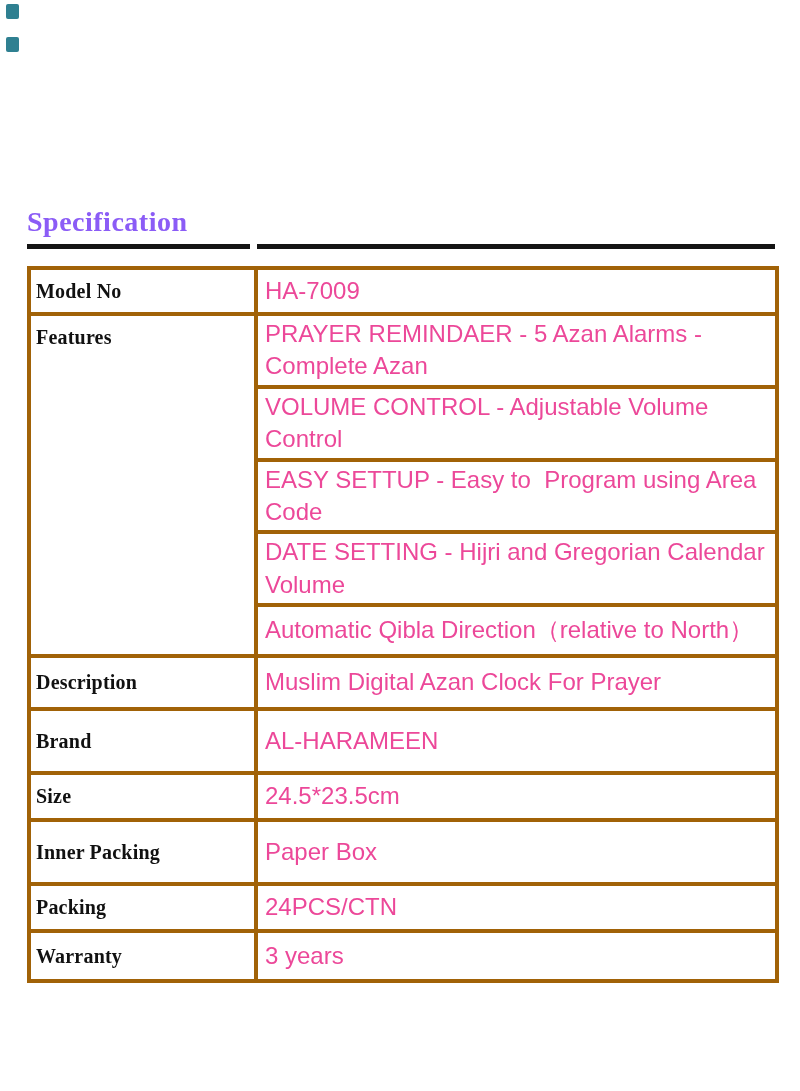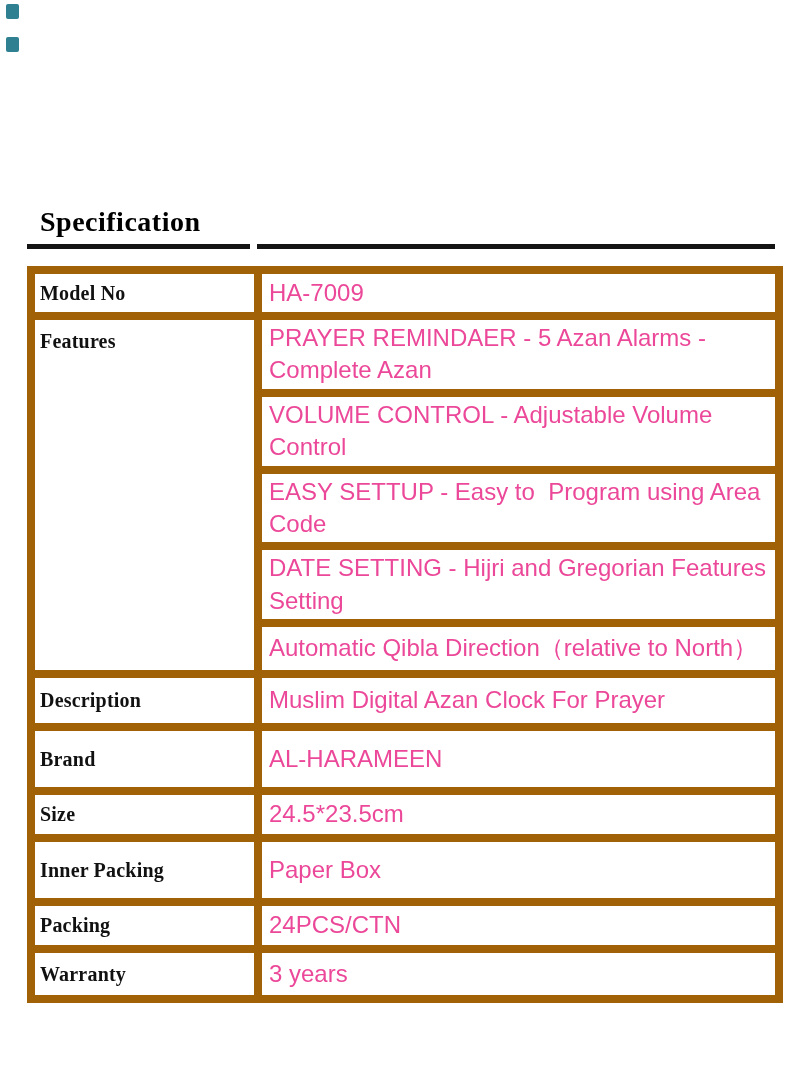--- a/index.html
+++ b/index.html
@@ -18,26 +18,26 @@
     width: 13px; height: 15px;
     background: #2f8091;
     border-radius: 2px;
   }
   .corner-mark.m1 { top: 4px; }
   .corner-mark.m2 { top: 37px; }
 
   
   .page-title {
     position: absolute;
-    left: 40px; top: 206px;
+    left: 27px; top: 206px;
     font-family: "Liberation Serif", serif;
     font-weight: bold;
     font-size: 28px;
     letter-spacing: 0.5px;
-    color: #000000;
+    color: #8b5cf6;
   }
 
   
   .rule-seg {
     position: absolute;
     top: 244px; height: 5px;
     background: #141414;
   }
   .rule-seg.left  { left: 27px;  width: 223px; }
   .rule-seg.right { left: 257px; width: 518px; }
@@ -46,21 +46,21 @@
   table.spec {
     position: absolute;
     left: 27px; top: 266px;
     width: 748px;
     border-collapse: collapse;
     table-layout: fixed;
   }
   table.spec col.c-label { width: 227px; }
   table.spec col.c-value { width: 521px; }
   table.spec td {
-    border: 8px solid #a16207;
+    border: 4px solid #a16207;
     vertical-align: middle;
     overflow: hidden;
   }
   table.spec { border: 3px solid #1a1a1a; border-bottom-width: 4px; }
 
   td.label {
     font-family: "Liberation Serif", serif;
     font-weight: bold;
     font-size: 20px;
     color: #111111;
@@ -112,21 +112,21 @@
       <td class="label top-align" rowspan="5">Features</td>
       <td class="value">PRAYER REMINDAER - 5 Azan Alarms - Complete Azan</td>
     </tr>
     <tr class="h51">
       <td class="value">VOLUME CONTROL - Adjustable Volume Control</td>
     </tr>
     <tr class="h52">
       <td class="value">EASY SETTUP - Easy to  Program using Area Code</td>
     </tr>
     <tr class="h51">
-      <td class="value">DATE SETTING - Hijri and Gregorian Features Setting</td>
+      <td class="value">DATE SETTING - Hijri and Gregorian Calendar Volume</td>
     </tr>
     <tr class="h51">
       <td class="value">Automatic Qibla Direction（relative to North）</td>
     </tr>
     <tr class="h45">
       <td class="label">Description</td>
       <td class="value">Muslim Digital Azan Clock For Prayer</td>
     </tr>
     <tr class="h48">
       <td class="label">Brand</td>

